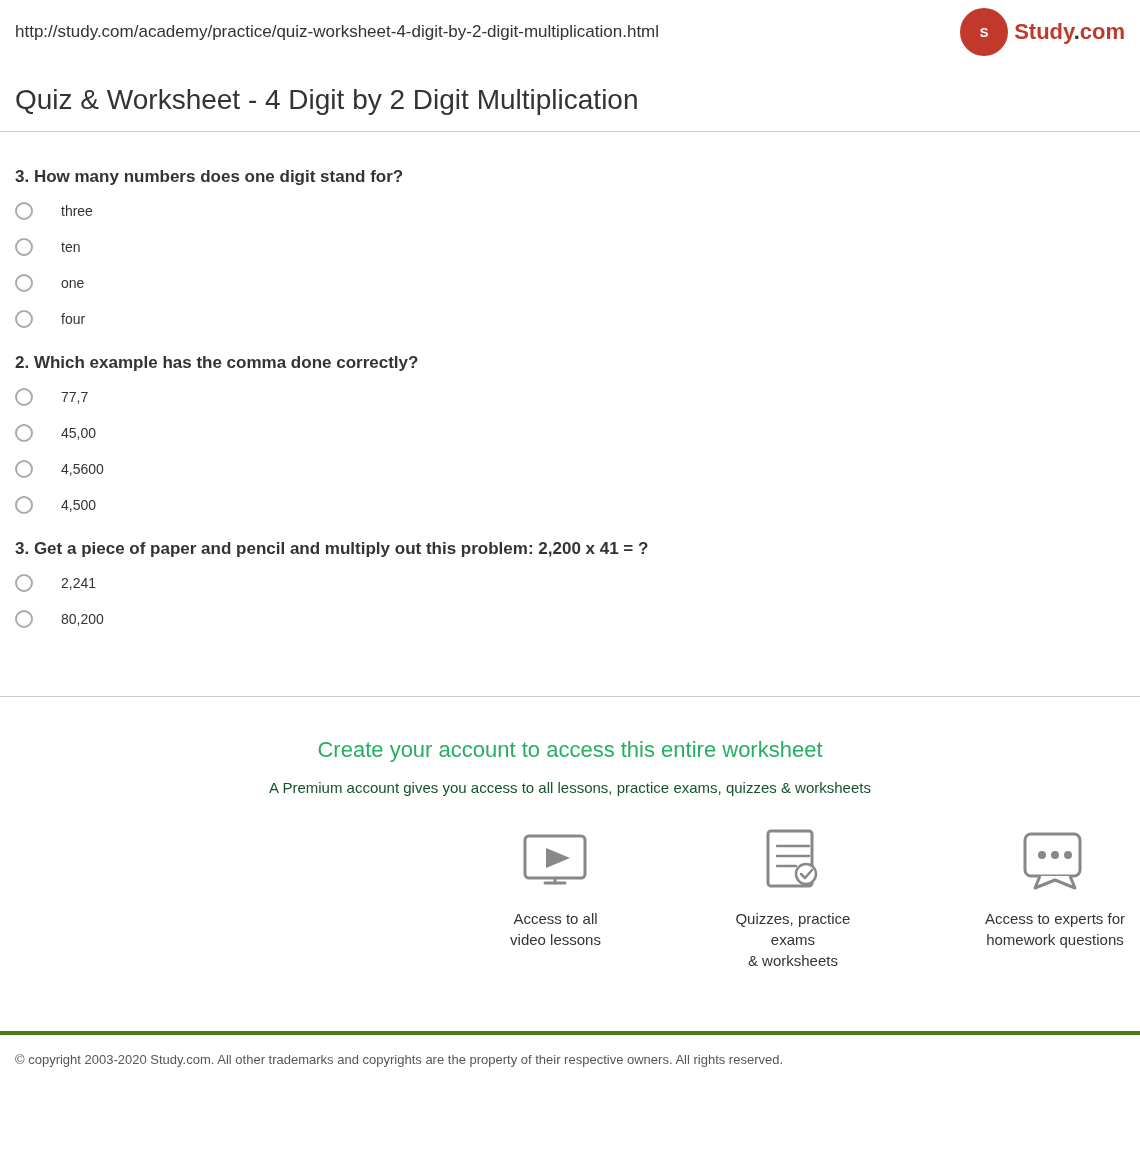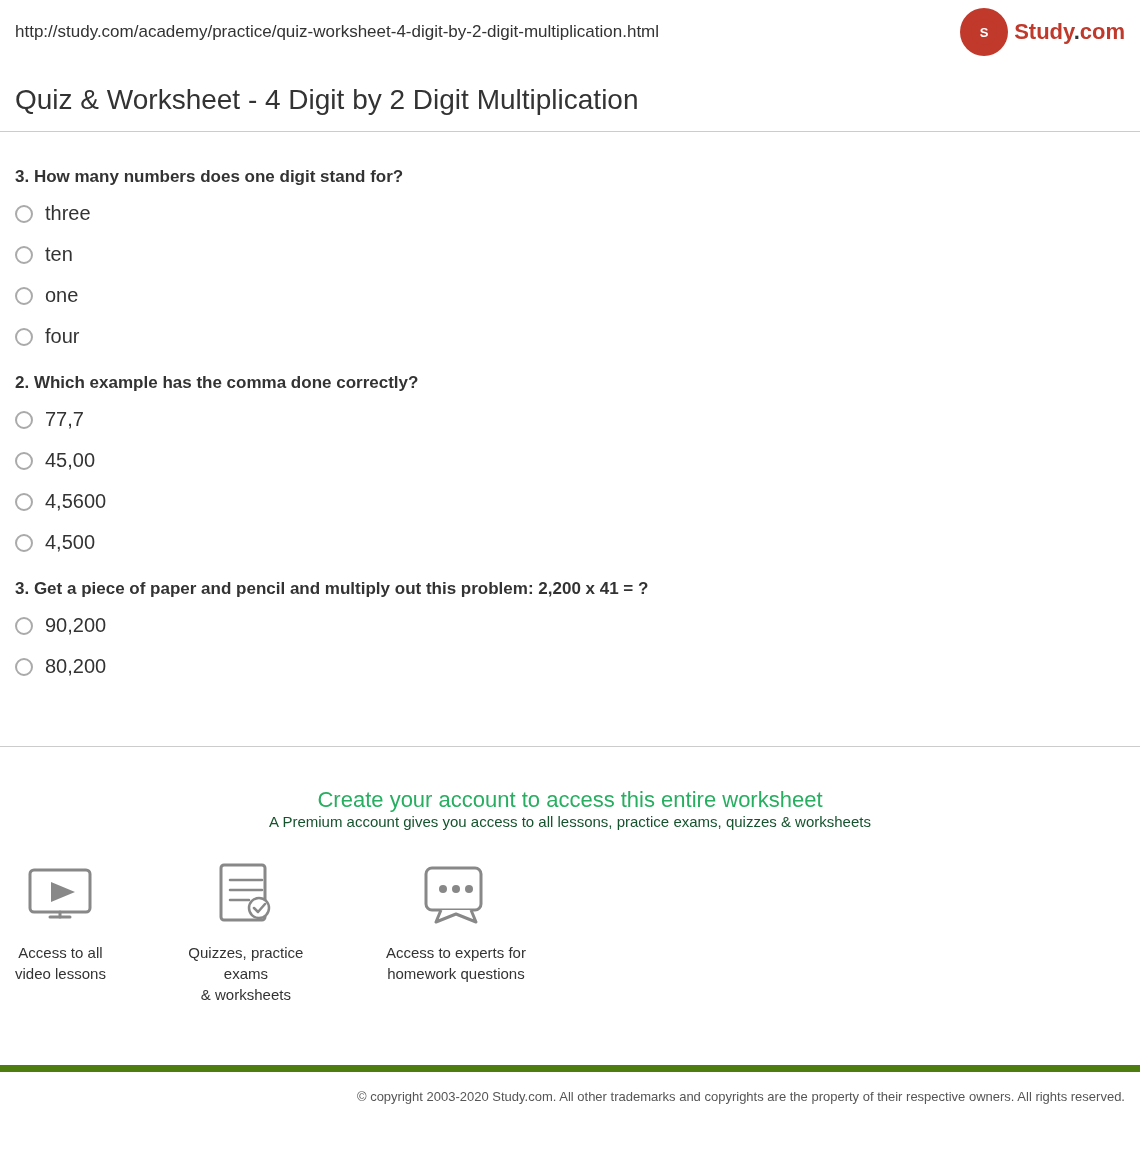--- a/index.html
+++ b/index.html
@@ -55,51 +55,52 @@
       border-radius: 50%;
       border: 2px solid #aaa;
       margin-right: 12px;
       flex-shrink: 0;
       background: #fff;
       position: relative;
       display: inline-block;
     }
 
     .answer-label {
-      font-size: 20px;
-      color: #333;
+      font-size: 14px;
+      color: #333;
+      margin-left: 16px;
     }
 
     .divider {
       border: none;
       border-top: 1px solid #ccc;
       margin: 30px 0 20px 0;
     }
 
     .cta-section {
       text-align: center;
       padding: 20px 15px 30px;
     }
 
     .cta-title {
       font-size: 22px;
       color: #27ae60;
-      margin-bottom: 0;
+      margin-bottom: 16px;
     }
 
     .cta-subtitle {
       font-size: 15px;
       color: #14532d;
       margin-bottom: 30px;
     }
 
     .features-row {
       display: flex;
-      justify-content: flex-start;
-      gap: 60px;
+      justify-content: flex-end;
+      gap: 112px;
       margin-bottom: 30px;
     }
 
     .feature-item {
       display: flex;
       flex-direction: column;
       align-items: center;
       max-width: 160px;
     }
 
@@ -112,23 +113,23 @@
     .feature-label {
       font-size: 15px;
       color: #333;
       text-align: center;
       line-height: 1.4;
     }
 
     .footer-text {
       font-size: 13px;
       color: #555;
-      text-align: right;
+      text-align: left;
       padding: 15px;
-      border-top: 7px solid #4d7c0f;
+      border-top: 4px solid #4d7c0f;
       line-height: 1.5;
     }
 
     .top-bar {
       display: flex;
       justify-content: space-between;
       align-items: center;
       padding: 8px 15px;
     }
 
@@ -210,21 +211,21 @@
     <div class="answer-option">
       <span class="radio-btn"></span>
       <span class="answer-label">4,500</span>
     </div>
   </div>
 
   <div class="question-block">
     <div class="question-text">3. Get a piece of paper and pencil and multiply out this problem: 2,200 x 41 = ?</div>
     <div class="answer-option">
       <span class="radio-btn"></span>
-      <span class="answer-label">90,200</span>
+      <span class="answer-label">2,241</span>
     </div>
     <div class="answer-option">
       <span class="radio-btn"></span>
       <span class="answer-label">80,200</span>
     </div>
   </div>
 
 </div>
 
 <hr class="divider">

